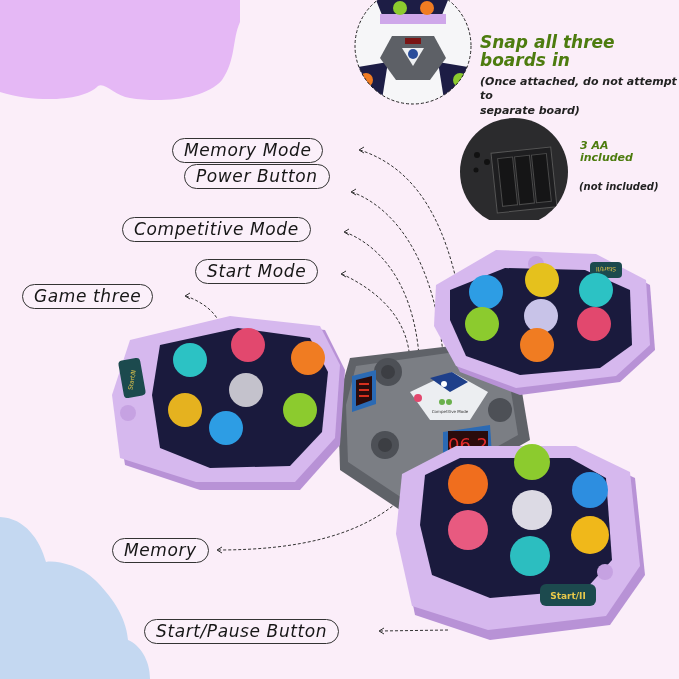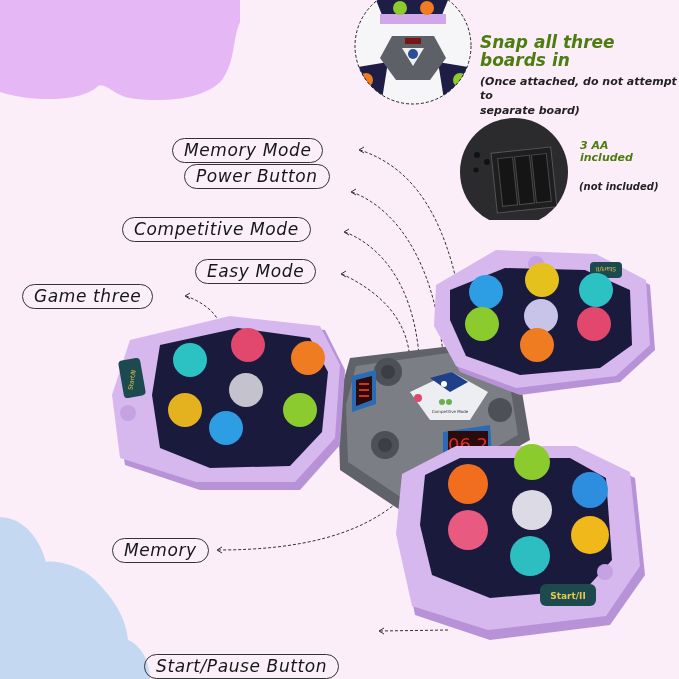--- a/index.html
+++ b/index.html
@@ -131,24 +131,24 @@
     <path d="M346,271 L341,274 L346,277"></path>
     <path d="M190,293 L185,296 L190,299"></path>
     <path d="M222,547 L217,550 L222,553"></path>
     <path d="M384,628 L379,631 L384,634"></path>
   </g>
 </svg>
 
 <div class="callout" style="left:172px;top:138px">Memory Mode</div>
 <div class="callout" style="left:184px;top:164px">Power Button</div>
 <div class="callout" style="left:122px;top:217px">Competitive Mode</div>
-<div class="callout" style="left:195px;top:259px">Easy Mode</div>
+<div class="callout" style="left:195px;top:259px">Start Mode</div>
 <div class="callout" style="left:22px;top:284px">Game three</div>
 <div class="callout" style="left:112px;top:538px">Memory</div>
-<div class="callout" style="left:144px;top:654px">Start/Pause Button</div>
+<div class="callout" style="left:144px;top:619px">Start/Pause Button</div>
 
 <svg style="position:absolute;left:0;top:0" width="679" height="679">
 
   <g>
     <polygon points="350,358 460,345 520,380 530,440 460,480 400,510 340,470 338,400" fill="#5f6268"></polygon>
     <polygon points="356,366 455,352 510,385 518,435 455,470 402,498 348,462 346,405" fill="#7b7e84"></polygon>
     <circle cx="388" cy="372" r="14" fill="#4d5056"></circle>
       <circle cx="388" cy="372" r="7" fill="#3c3e43"></circle>
     <circle cx="385" cy="445" r="14" fill="#4d5056"></circle>
       <circle cx="385" cy="445" r="7" fill="#3c3e43"></circle>

